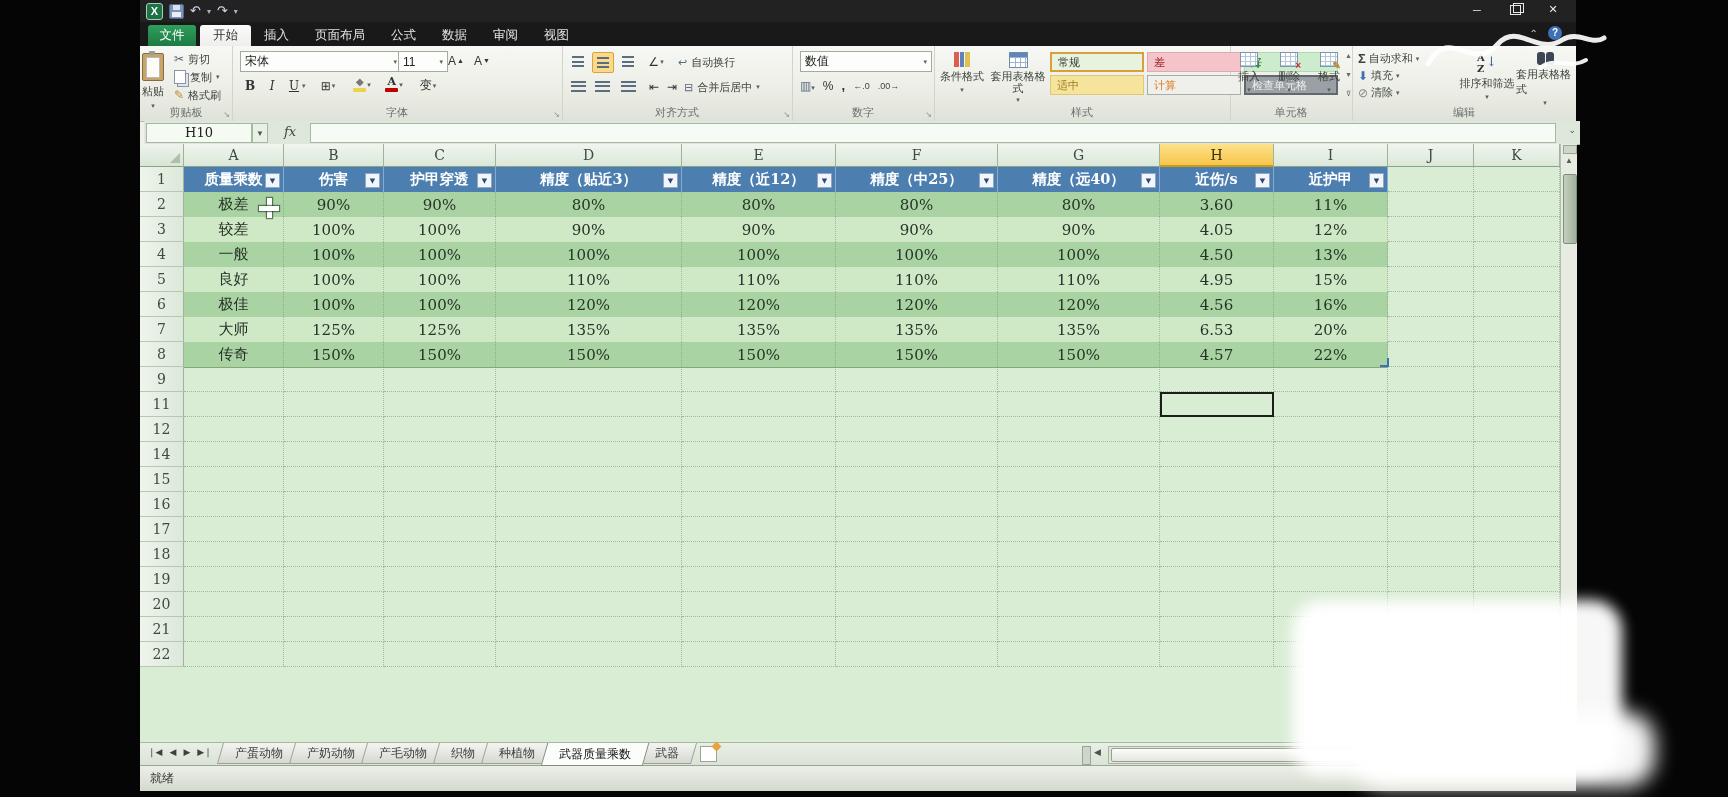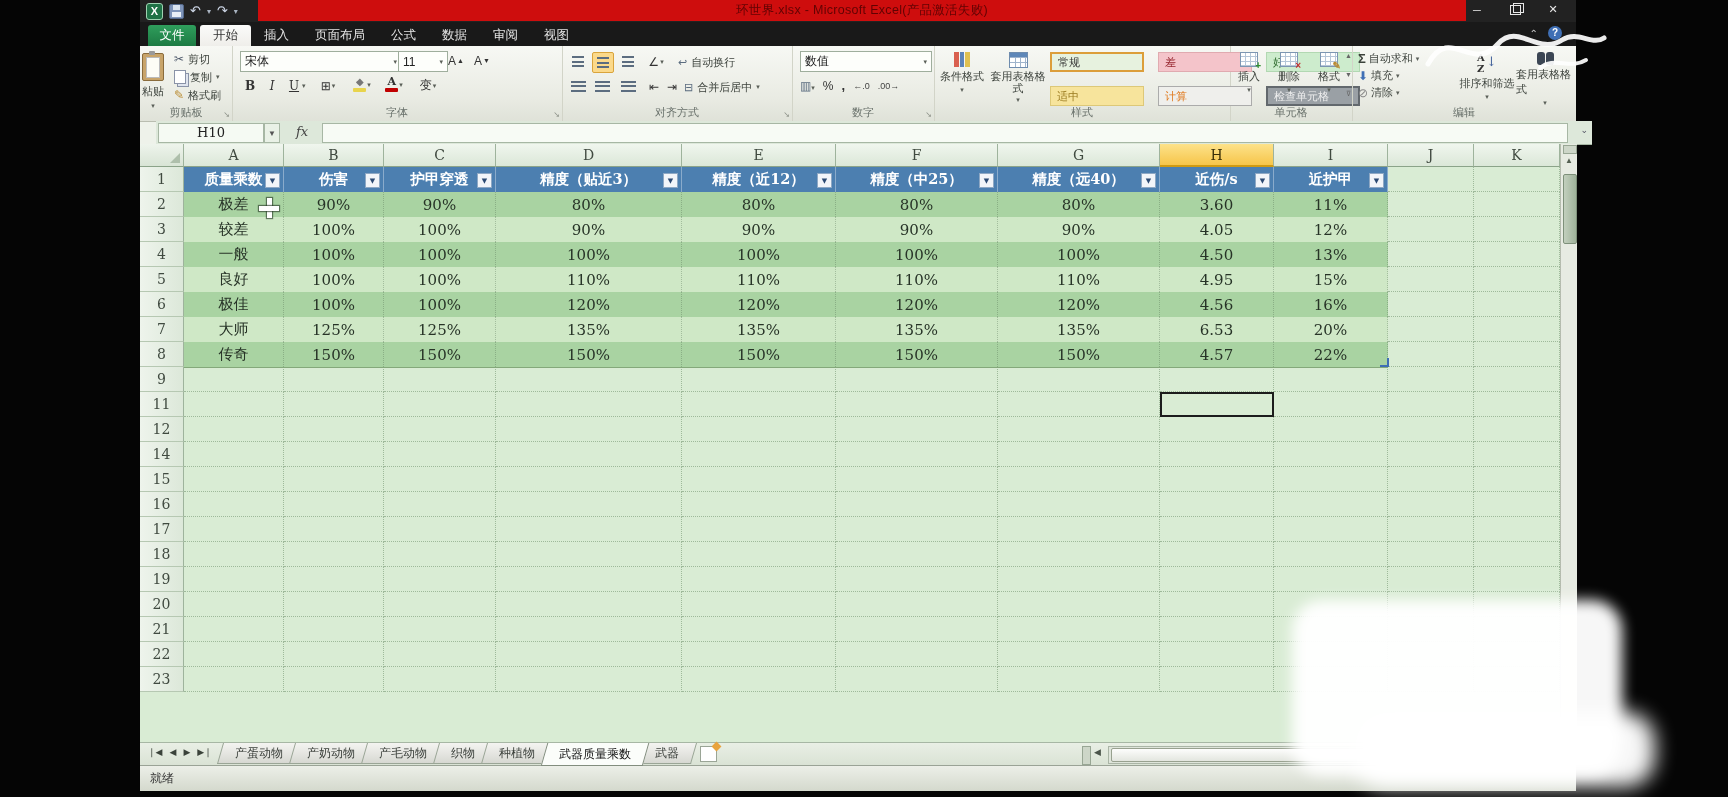--- a/index.html
+++ b/index.html
@@ -65,39 +65,39 @@
   .lnicon.short{width:12px;}
   .numicons{display:flex;gap:8px;align-items:center;margin-top:4px;}
   .tinytxt{font-size:9px;color:#444;}
   .cf-i{width:16px;height:15px;display:flex;gap:1px;}
   .cf-i i{flex:1;}
   .tbl-i{width:17px;height:14px;border:1px solid #6f8cae;background:
          linear-gradient(#5e87b8 0 4px,transparent 4px),
          repeating-linear-gradient(to right,transparent 0 4.5px,#9fb4cc 4.5px 5.5px),
          repeating-linear-gradient(to bottom,transparent 0 4px,#9fb4cc 4px 5px);background-color:#fff;}
   .sgcell{width:94px;height:20px;font-size:11px;display:flex;align-items:center;padding:0 6px;box-sizing:border-box;}
-  .gal{display:grid;grid-template-columns:repeat(3,96px);grid-auto-rows:22px;gap:12px;margin-top:4px;}
+  .gal{display:grid;grid-template-columns:repeat(3,96px);grid-auto-rows:22px;gap:1px;margin-top:4px;}
   .galscroll{display:flex;flex-direction:column;justify-content:space-between;height:46px;margin:4px 0 0 3px;
              font-size:7px;color:#666;align-items:center;}
   .cellbtn{width:38px;display:flex;flex-direction:column;align-items:center;padding-top:6px;gap:2px;font-size:11px;color:#3c423c;}
   .mgrid{width:16px;height:13px;border:1px solid #7d96b2;background:
          repeating-linear-gradient(to right,transparent 0 4px,#b5c6d8 4px 5px),
          repeating-linear-gradient(to bottom,transparent 0 3.5px,#b5c6d8 3.5px 4.5px);background-color:#fff;position:relative;}
   .mgrid .ov{position:absolute;right:-4px;bottom:-5px;font-size:10px;font-weight:bold;}
   .sigma{font-size:13px;color:#3c423c;font-weight:bold;}
   .sortico{position:relative;width:22px;height:22px;font-family:"DejaVu Serif",serif;}
   .sortico .a{position:absolute;left:1px;top:0;font-size:10px;font-weight:bold;color:#333;}
   .sortico .z{position:absolute;left:1px;bottom:0;font-size:10px;font-weight:bold;color:#333;}
   .sortico .ar{position:absolute;right:1px;top:2px;font-size:13px;color:#44639c;}
   .bino{display:flex;gap:1px;}
   .bino i{width:8px;height:13px;background:#3c4654;border-radius:3px;}
   .editrow{display:flex;align-items:center;gap:3px;height:17px;font-size:11px;color:#3c423c;white-space:nowrap;}
 
   
-  .fbar{position:absolute;left:16px;top:121px;width:100%;height:23px;background:#dde8da;border-bottom:1px solid #a7b7a4;}
+  .fbar{position:absolute;left:4px;top:121px;width:100%;height:23px;background:#dde8da;border-bottom:1px solid #a7b7a4;}
   .namebox{position:absolute;left:2px;top:2px;width:104px;height:18px;background:#f5faf3;border:1px solid #a7b7a4;
            font-family:"DejaVu Serif",serif;font-size:13px;color:#222;text-align:center;line-height:18px;}
   .nb-dd{position:absolute;left:108px;top:2px;width:14px;height:18px;font-size:8px;color:#555;
          display:flex;align-items:center;justify-content:center;border:1px solid #a7b7a4;background:#e9f1e6;}
   .fx{position:absolute;left:130px;top:2px;width:32px;height:18px;font-family:"DejaVu Serif",serif;
       font-style:italic;font-size:13px;color:#444;text-align:center;line-height:18px;}
   .finput{position:absolute;left:166px;top:2px;width:1244px;height:18px;background:#f7fbf5;border:1px solid #a7b7a4;}
   .fexp{position:absolute;right:4px;top:4px;font-size:9px;color:#556;}
 
   
@@ -185,23 +185,20 @@
 
     <div class="titlebar">
       <div class="qat">
         <div class="xl-logo">X</div>
         <div class="floppy" title=""></div>
         <span class="qat-glyph">↶</span>
           <span class="qat-dd">▾</span>
         <span class="qat-glyph">↷</span>
         <span class="qat-dd">▾</span>
       </div>
-      <div class="title-red">
-        <span>环世界.xlsx - Microsoft Excel(产品激活失败)</span>
-      </div>
       <div class="winctl">
         <div class="winbtn">─</div>
         <div class="winbtn">
             <span class="restore-box"></span>
           </div>
         <div class="winbtn">✕</div>
       </div>
     </div>
 
     <div class="tabrow">
@@ -729,34 +726,20 @@
           <div class="cell" style="width: 112px;"></div>
           <div class="cell" style="width: 186px;"></div>
           <div class="cell" style="width: 154px;"></div>
           <div class="cell" style="width: 162px;"></div>
           <div class="cell" style="width: 162px;"></div>
           <div class="cell" style="width: 114px;"></div>
           <div class="cell" style="width: 114px;"></div>
           <div class="cell" style="width: 86px;"></div>
           <div class="cell" style="width: 86px;"></div>
         </div>
-        <div class="grow">
-          <div class="gut">23</div>
-          <div class="cell" style="width: 100px;"></div>
-          <div class="cell" style="width: 100px;"></div>
-          <div class="cell" style="width: 112px;"></div>
-          <div class="cell" style="width: 186px;"></div>
-          <div class="cell" style="width: 154px;"></div>
-          <div class="cell" style="width: 162px;"></div>
-          <div class="cell" style="width: 162px;"></div>
-          <div class="cell" style="width: 114px;"></div>
-          <div class="cell" style="width: 114px;"></div>
-          <div class="cell" style="width: 86px;"></div>
-          <div class="cell" style="width: 86px;"></div>
-        </div>
       </div>
 
     <div class="tbl" id="tbl">
         <div class="trow">
           <div class="thcell" style="width: 100px;">
             <span>质量乘数</span>
             <div class="filterbtn">▼</div>
           </div>
           <div class="thcell" style="width: 100px;">
             <span>伤害</span>

